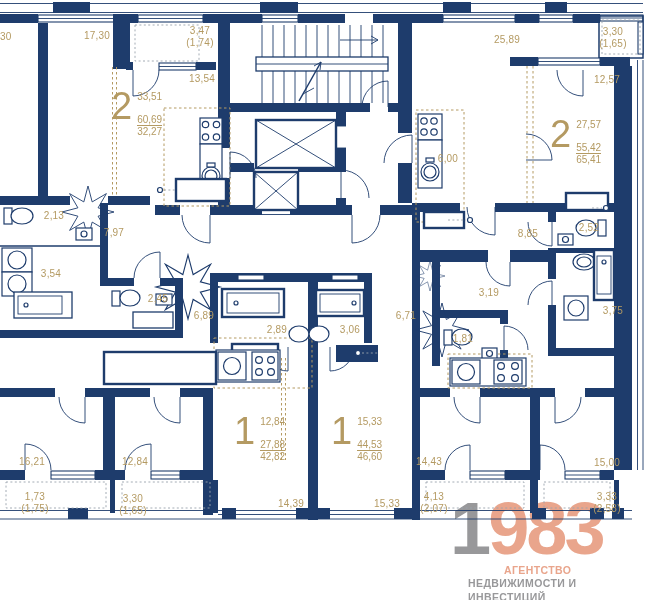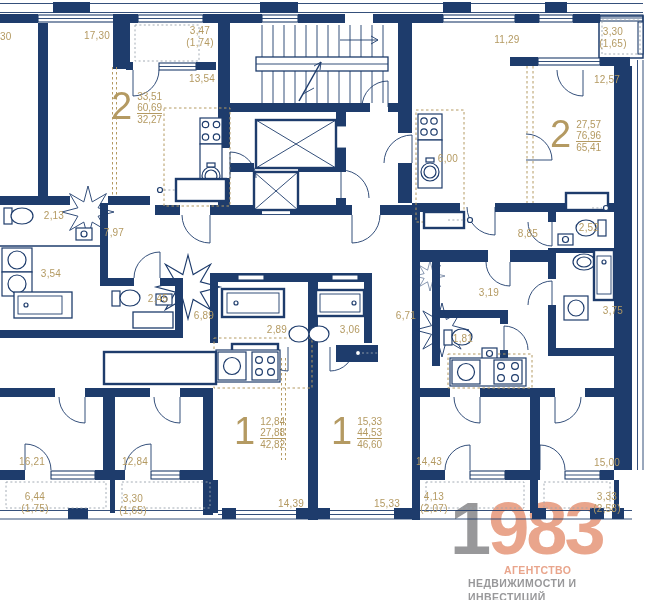--- a/index.html
+++ b/index.html
@@ -20,21 +20,21 @@
   .fan{fill:none;stroke:#1e3c6c;stroke-width:0.35;}
   
   #labels{position:absolute;left:0;top:0;width:100%;height:100%;z-index:3;text-decoration:underline;}
   .dim{position:absolute;font-size:10px;line-height:1;color:#b49a62;letter-spacing:.2px;
        white-space:nowrap;transform:translate(-50%,-50%);}
   .dim.cut{transform:translate(0,-50%);}
   .apt{position:absolute;display:flex;gap:5px;color:#b49a62;align-items:flex-start;}
   .apt .digit{font-size:38px;font-weight:400;line-height:.8;}
   .apt .vals{font-size:10px;line-height:1.12;padding-top:0;}
   .apt .v{display:block;}
-  .apt .mid{border-bottom:1px solid #b49a62;}
+  .apt .mid{border-bottom:1px solid #b49a62;margin-top:12px;}
   
   .logo{position:absolute;left:450px;top:500px;z-index:1;font-weight:700;}
   .logo-digits{font-size:74px;line-height:.78;letter-spacing:-3px;}
   .logo-digits .g{color:#98989a;}
   .logo-digits .a{color:#e9a58c;}
   .logo-sub{padding-left:18px;margin-top:6px;font-size:10.5px;line-height:1.3;letter-spacing:.4px;}
   .logo-sub .l1{color:#e9a58c;margin-left:36px;}
   .logo-sub .l2{color:#98989a;}
 </style>
 </head>
@@ -421,41 +421,41 @@
       <rect class="bx" x="104" y="352" width="112" height="32"></rect>
     </g>
   </svg>
 
   <div id="labels">
     <div class="dim cut" style="left:0;top:37px">30</div>
     <div class="dim" style="left:97px;top:36px">17,30</div>
     <div class="dim" style="left:200px;top:31px">3,47</div>
     <div class="dim" style="left:200px;top:43px">(1,74)</div>
     <div class="dim" style="left:202px;top:79px">13,54</div>
-    <div class="dim" style="left:507px;top:40px">11,29</div>
+    <div class="dim" style="left:507px;top:40px">25,89</div>
     <div class="dim" style="left:613px;top:32px">3,30</div>
     <div class="dim" style="left:613px;top:44px">(1,65)</div>
     <div class="dim" style="left:607px;top:80px">12,57</div>
     <div class="dim" style="left:448px;top:159px">6,00</div>
     <div class="dim" style="left:54px;top:216px">2,13</div>
     <div class="dim" style="left:114px;top:233px">7,97</div>
     <div class="dim" style="left:51px;top:274px">3,54</div>
     <div class="dim" style="left:158px;top:299px">2,45</div>
     <div class="dim" style="left:204px;top:316px">6,89</div>
     <div class="dim" style="left:277px;top:330px">2,89</div>
     <div class="dim" style="left:350px;top:330px">3,06</div>
     <div class="dim" style="left:406px;top:316px">6,71</div>
     <div class="dim" style="left:528px;top:234px">8,85</div>
     <div class="dim" style="left:589px;top:228px">2,52</div>
     <div class="dim" style="left:489px;top:293px">3,19</div>
     <div class="dim" style="left:463px;top:339px">1,81</div>
     <div class="dim" style="left:613px;top:311px">3,75</div>
     <div class="dim" style="left:32px;top:462px">16,21</div>
     <div class="dim" style="left:135px;top:462px">12,84</div>
-    <div class="dim" style="left:35px;top:497px">6,44</div>
+    <div class="dim" style="left:35px;top:497px">1,73</div>
     <div class="dim" style="left:35px;top:509px">(1,75)</div>
     <div class="dim" style="left:133px;top:499px">3,30</div>
     <div class="dim" style="left:133px;top:511px">(1,65)</div>
     <div class="dim" style="left:291px;top:504px">14,39</div>
     <div class="dim" style="left:387px;top:504px">15,33</div>
     <div class="dim" style="left:429px;top:462px">14,43</div>
     <div class="dim" style="left:434px;top:497px">4,13</div>
     <div class="dim" style="left:434px;top:509px">(2,07)</div>
     <div class="dim" style="left:607px;top:463px">15,00</div>
     <div class="dim" style="left:607px;top:497px">3,33</div>
@@ -466,21 +466,21 @@
       <span class="vals">
         <span class="v">33,51</span>
         <span class="v mid">60,69</span>
         <span class="v">32,27</span>
       </span>
     </div>
     <div class="apt" style="left:550px;top:119px">
       <span class="digit">2</span>
       <span class="vals">
         <span class="v">27,57</span>
-        <span class="v mid">76,96</span>
+        <span class="v mid">55,42</span>
         <span class="v">65,41</span>
       </span>
     </div>
     <div class="apt" style="left:234px;top:416px">
       <span class="digit">1</span>
       <span class="vals">
         <span class="v">12,84</span>
         <span class="v mid">27,88</span>
         <span class="v">42,82</span>
       </span>

